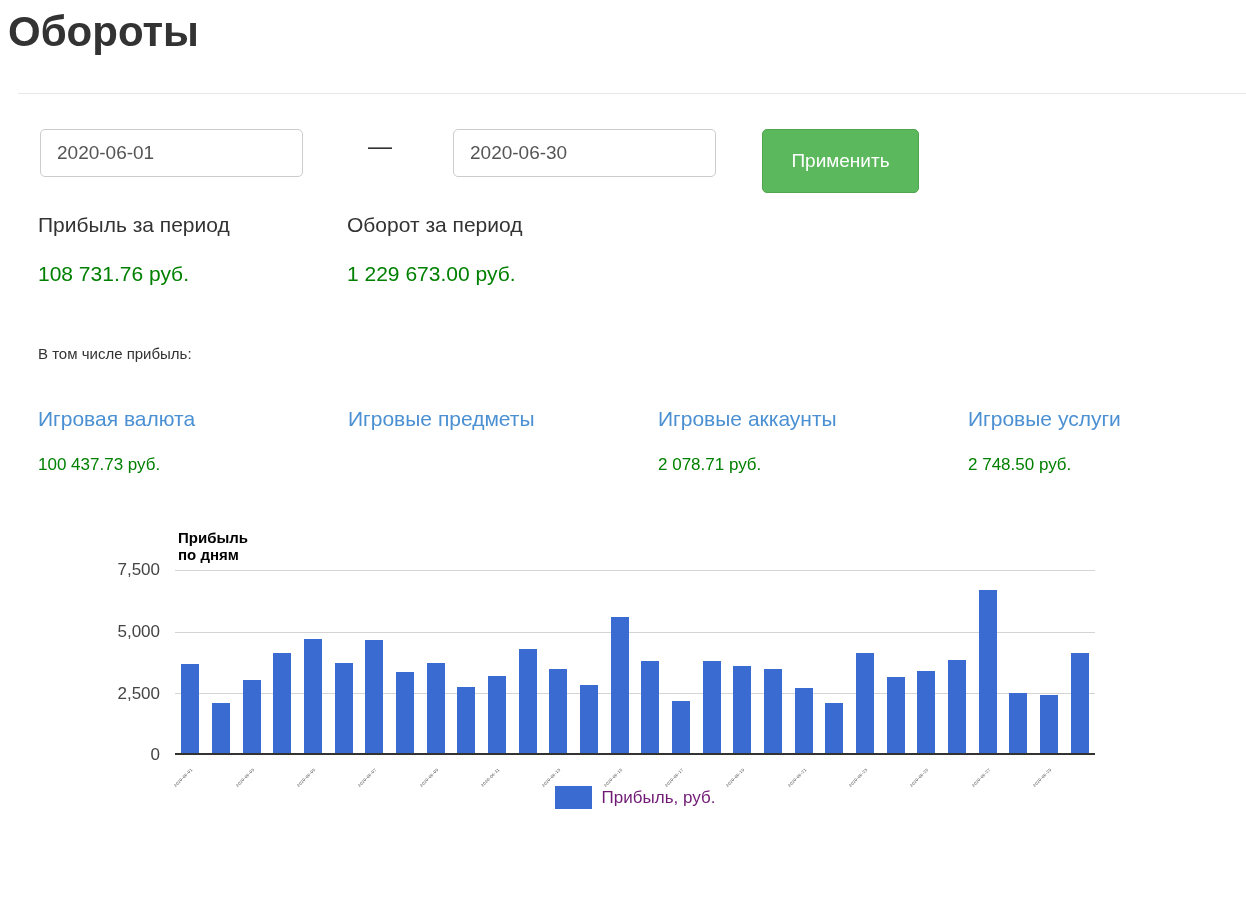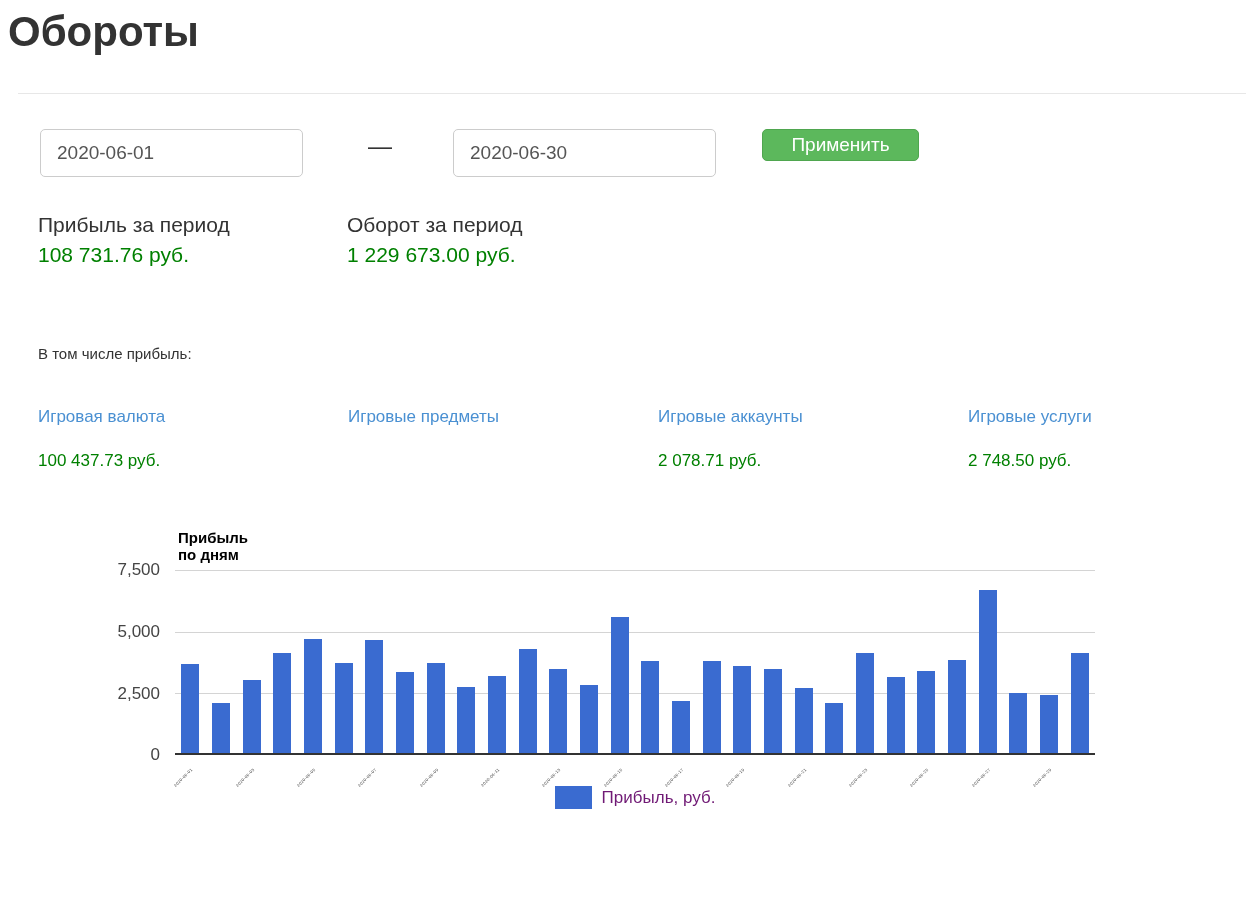--- a/index.html
+++ b/index.html
@@ -27,42 +27,42 @@
     background: #fff; outline: none;
   }
   #date-from { left: 40px; }
   #date-to   { left: 453px; }
   .range-sep {
     position: absolute; left: 362px; top: 128px; width: 36px;
     text-align: center; font-size: 24px; line-height: 36px; color: #333;
   }
   .apply-btn {
     position: absolute; left: 762px; top: 129px;
-    width: 157px; height: 32px;
+    width: 157px; height: 64px;
     background: #5cb85c; border: 1px solid #4fa64f; border-radius: 5px;
     color: #fff; font-size: 19px; font-family: "Liberation Sans", sans-serif;
     cursor: pointer;
   }
   .stat-block { position: absolute; top: 213px; }
   #stat-profit   { left: 38px; }
   #stat-turnover { left: 347px; }
   .stat-label { font-size: 21px; color: #333; }
-  .stat-value { font-size: 21px; color: #008000; margin-top: 6px; }
+  .stat-value { font-size: 21px; color: #008000; margin-top: 25px; }
 
   .section-heading {
     position: absolute; left: 38px; top: 345px;
     font-size: 15px; color: #333;
   }
   .breakdown {
     position: absolute; left: 38px; top: 407px;
     display: flex;
   }
   .breakdown-item { width: 310px; }
   .category-link {
-    font-size: 17px; color: #4a90d2; text-decoration: none; display: inline-block;
+    font-size: 21px; color: #4a90d2; text-decoration: none; display: inline-block;
   }
   .category-value { font-size: 17px; color: #008000; margin-top: 24px; }
 
   .chart { position: absolute; left: 0; top: 0; }
   .chart-title {
     position: absolute; left: 178px; top: 529px;
     font-size: 15px; font-weight: bold; color: #000;
   }
   .plot {
     position: absolute; left: 175px; top: 570px;

